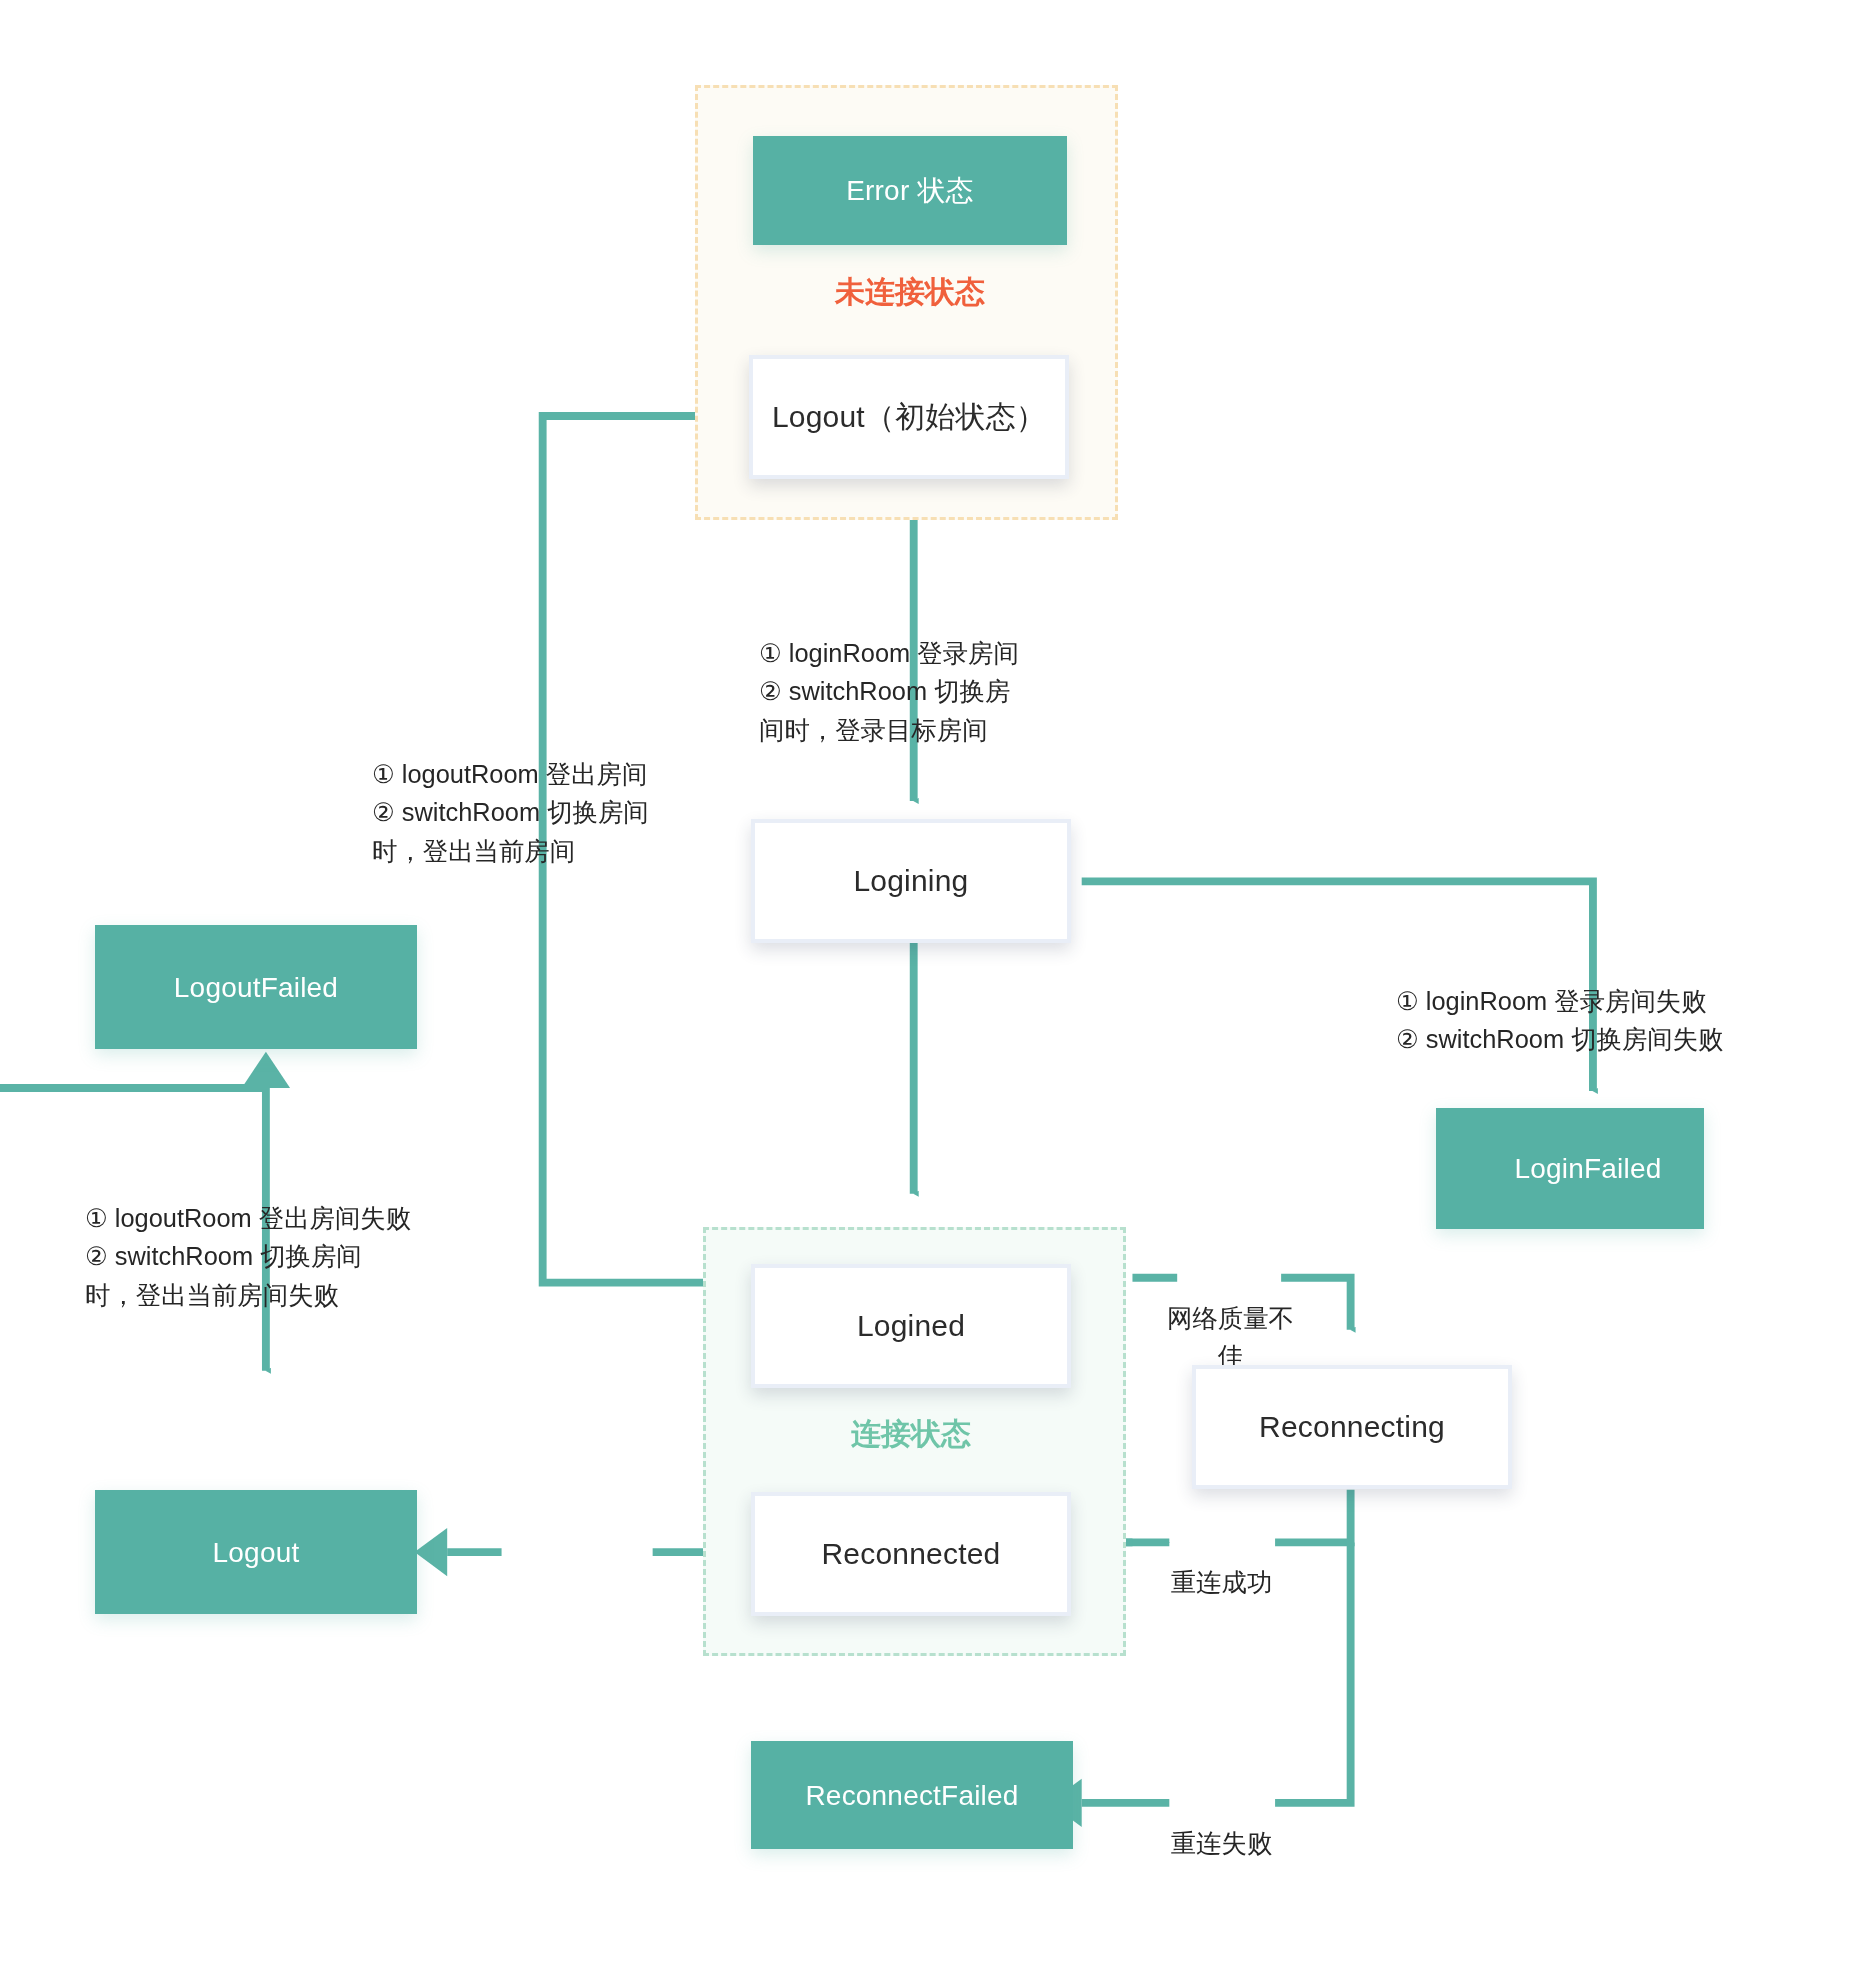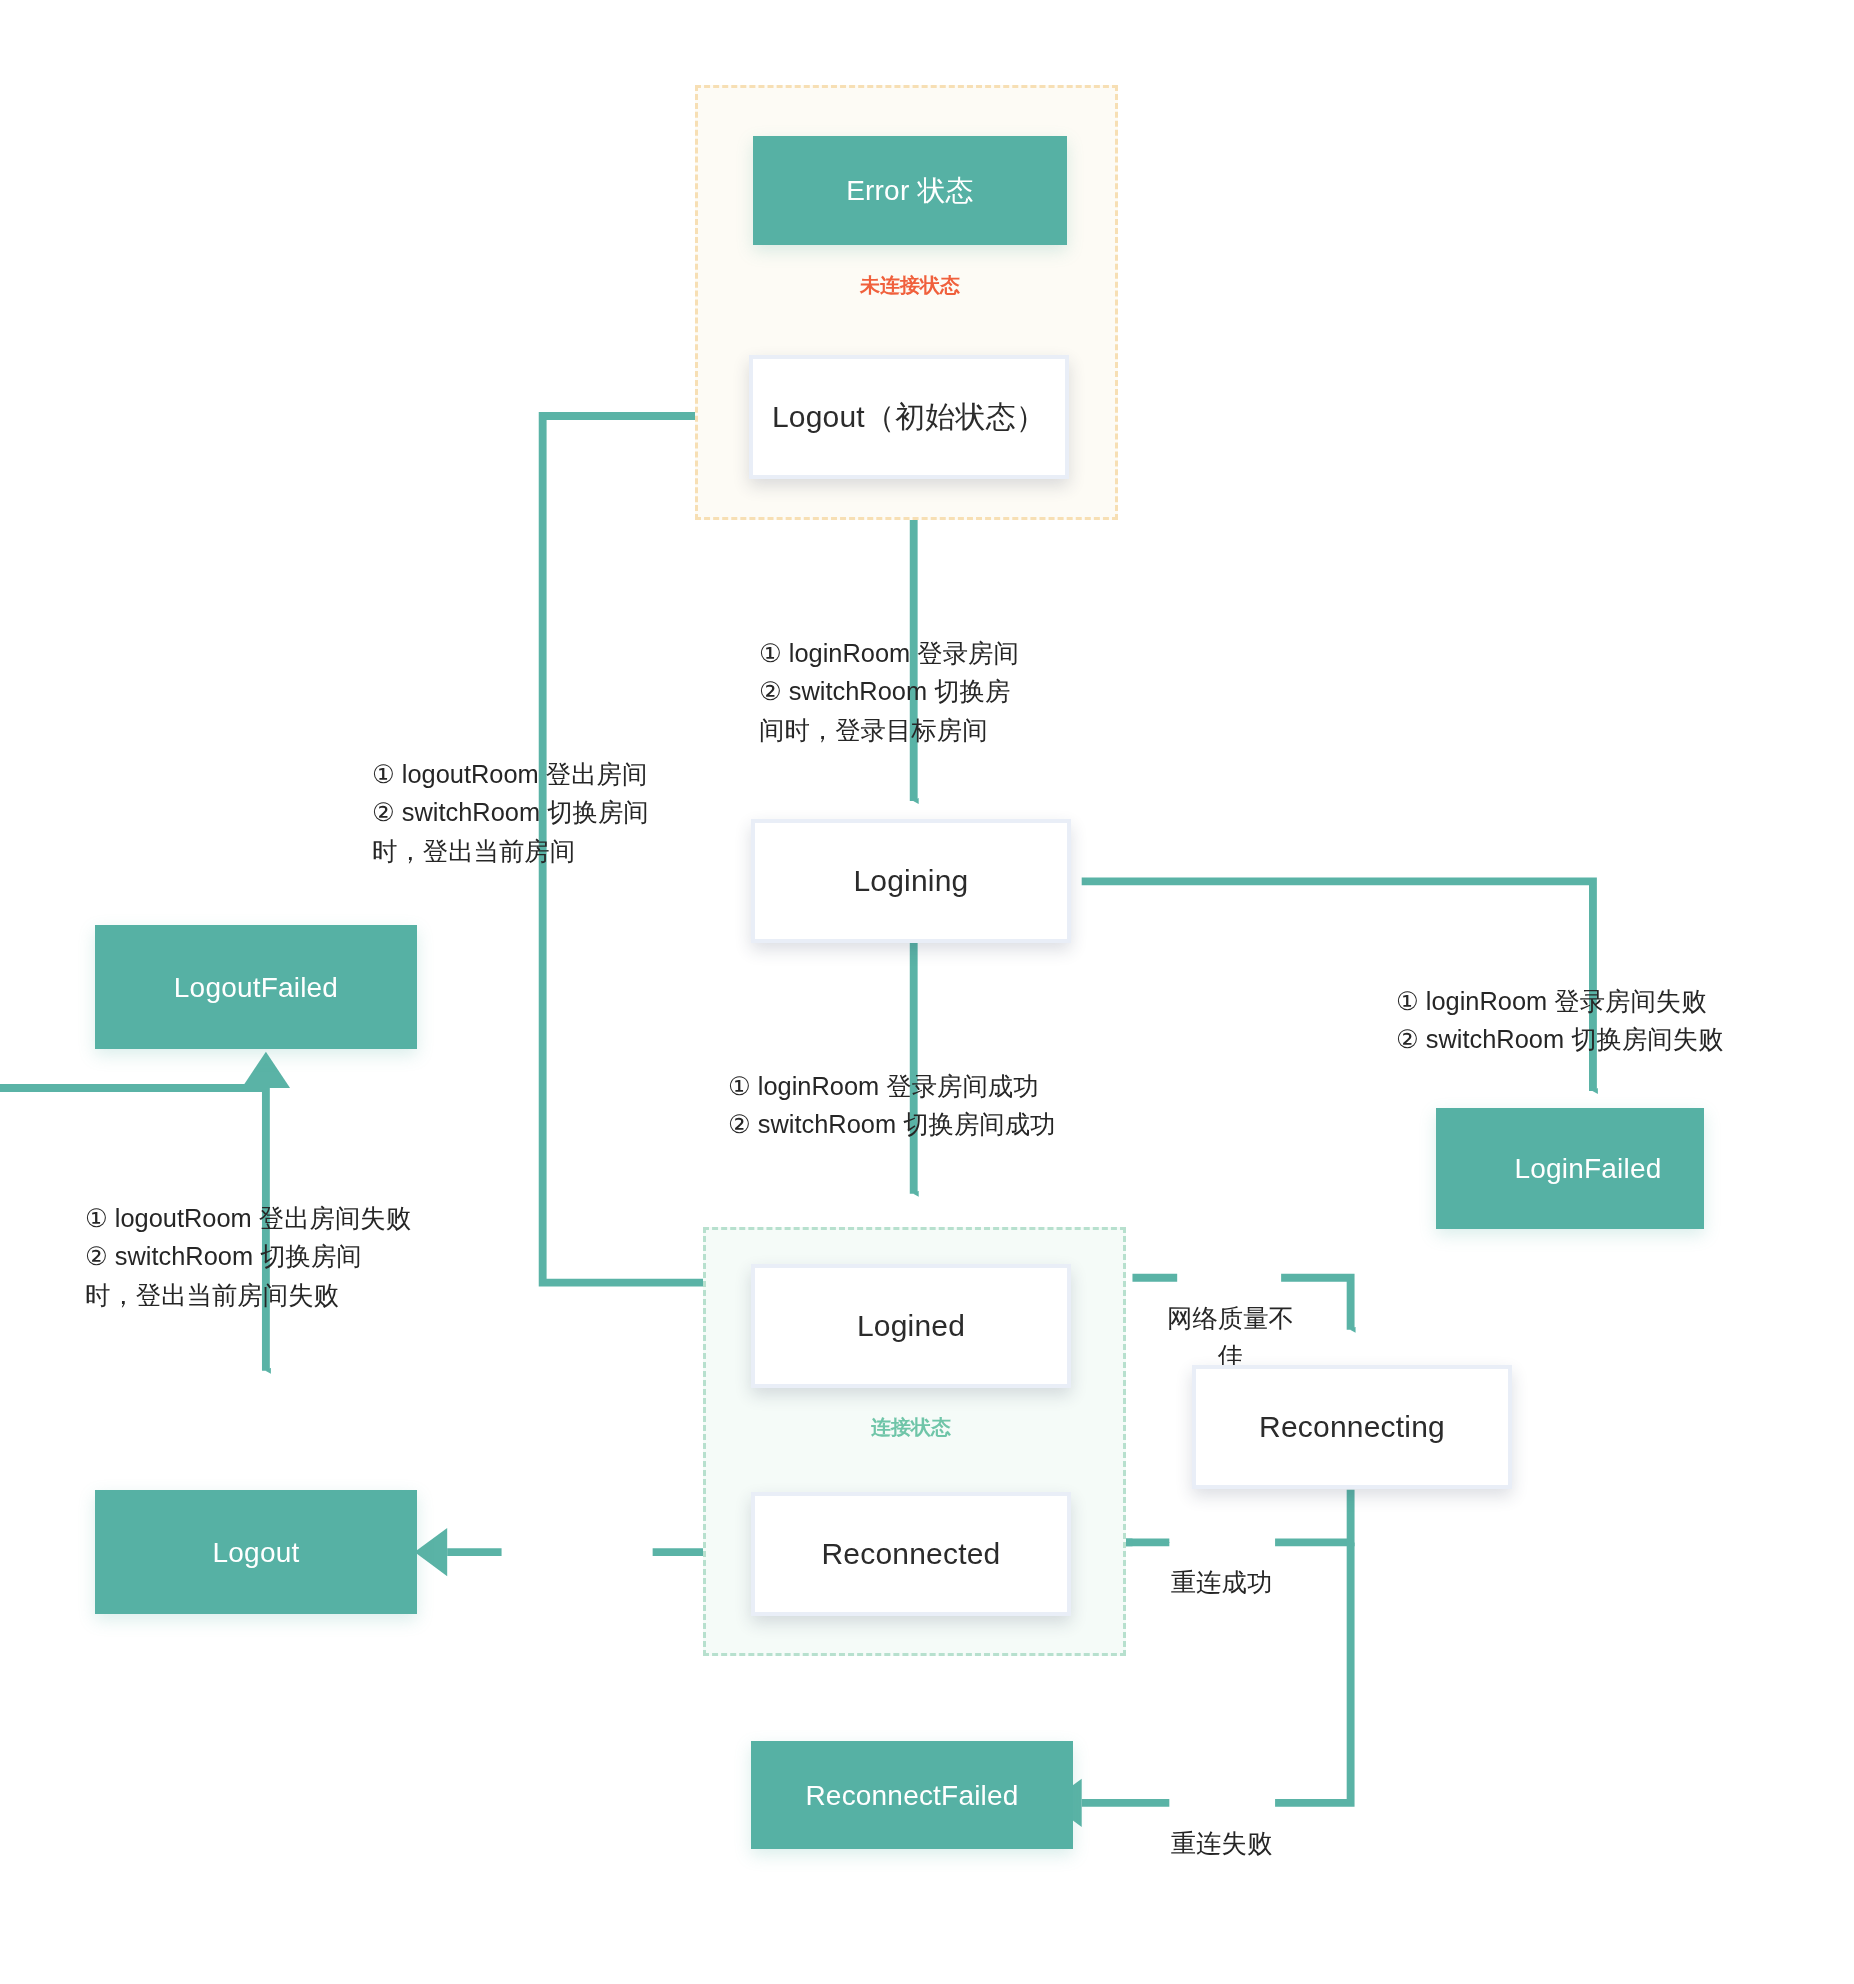--- a/index.html
+++ b/index.html
@@ -15,21 +15,21 @@
         justify-content:center;text-align:right;}
   .node-solid{background:#56B1A4;color:#ffffff;
         box-shadow:0 6px 15.7px rgba(86,177,164,0.22);}
   .node-plain{background:#ffffff;color:#2B2B2B;border:4.2px solid #E9EEF7;
         box-shadow:0 7.3px 15.7px rgba(40,50,80,0.16);}
   .node span{display:block;line-height:1.25;}
 
   .node-solid span{font-size:28px;letter-spacing:0.2px;}
   .node-plain span{font-size:30px;letter-spacing:0.2px;}
 
-  .caption{position:absolute;text-align:center;font-size:20px;line-height:1.3;font-weight:bold;}
+  .caption{position:absolute;text-align:center;font-size:30px;line-height:1.3;font-weight:bold;}
   .caption-orange{color:#F0603C;}
   .caption-green{color:#6FC5A8;}
 
   .elabel{position:absolute;color:#262626;font-size:25.4px;line-height:1.52;white-space:pre-line;}
   .elabel.center{text-align:center;}
   .elabel.left{text-align:left;}
 </style>
 </head>
 <body>
 
@@ -92,24 +92,20 @@
   <div class="elabel left" style="left:759px;top:595px;width:338px;">
     <span>① loginRoom 登录房间
 ② switchRoom 切换房
 间时，登录目标房间</span>
   </div>
 
   <div class="node node-plain" style="left:751px;top:819px;width:320px;height:124px;">
     <span>Logining</span>
   </div>
 
-  <div class="elabel left" style="left:728px;top:1028px;width:411px;">
-    <span>① loginRoom 登录房间成功
-② switchRoom 切换房间成功</span>
-  </div>
 
   <div class="elabel left" style="left:1396px;top:943px;width:423px;">
     <span>① loginRoom 登录房间失败
 ② switchRoom 切换房间失败</span>
   </div>
 
   <div class="node node-solid" style="left:1436px;top:1108px;width:268px;height:121px;padding-left:36px;">
     <span>LoginFailed</span>
   </div>
 

